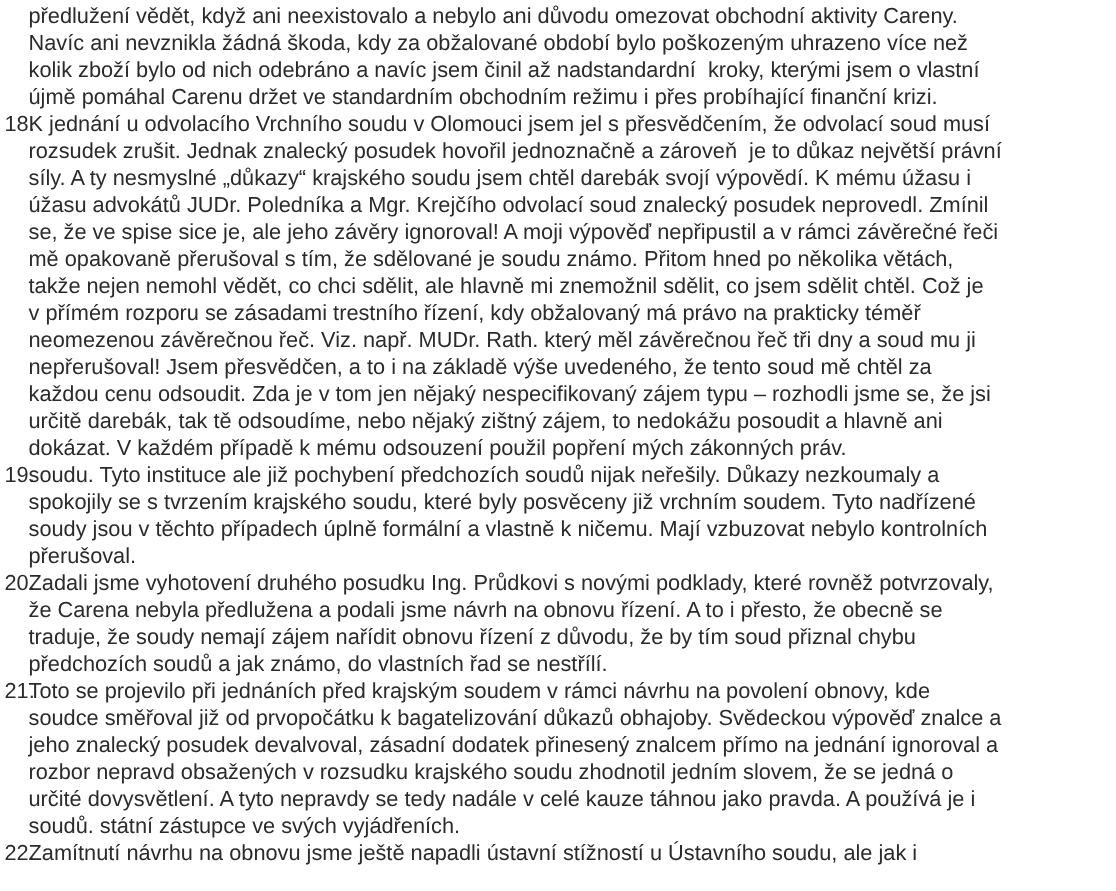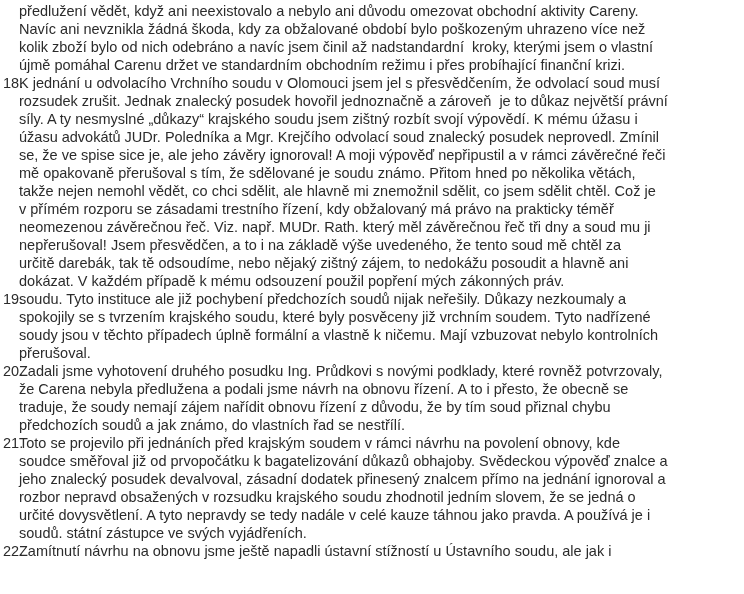--- a/index.html
+++ b/index.html
@@ -43,28 +43,29 @@
       <div class="line">předlužení vědět, když ani neexistovalo a nebylo ani důvodu omezovat obchodní aktivity Careny.</div>
       <div class="line">Navíc ani nevznikla žádná škoda, kdy za obžalované období bylo poškozeným uhrazeno více než</div>
       <div class="line">kolik zboží bylo od nich odebráno a navíc jsem činil až nadstandardní  kroky, kterými jsem o vlastní</div>
       <div class="line">újmě pomáhal Carenu držet ve standardním obchodním režimu i přes probíhající finanční krizi.</div>
     </div>
   <div id="numbered-list">
       <div class="para">
         <span class="num">18.</span>
         <div class="line">K jednání u odvolacího Vrchního soudu v Olomouci jsem jel s přesvědčením, že odvolací soud musí</div>
         <div class="line">rozsudek zrušit. Jednak znalecký posudek hovořil jednoznačně a zároveň  je to důkaz největší právní</div>
-        <div class="line">síly. A ty nesmyslné „důkazy“ krajského soudu jsem zištný rozbít svojí výpovědí. K mému úžasu i</div>
+        <div class="line">síly. A ty nesmyslné „důkazy“ krajského soudu jsem chtěl darebák svojí výpovědí. K mému úžasu i</div>
         <div class="line">úžasu advokátů JUDr. Poledníka a Mgr. Krejčího odvolací soud znalecký posudek neprovedl. Zmínil</div>
         <div class="line">se, že ve spise sice je, ale jeho závěry ignoroval! A moji výpověď nepřipustil a v rámci závěrečné řeči</div>
         <div class="line">mě opakovaně přerušoval s tím, že sdělované je soudu známo. Přitom hned po několika větách,</div>
         <div class="line">takže nejen nemohl vědět, co chci sdělit, ale hlavně mi znemožnil sdělit, co jsem sdělit chtěl. Což je</div>
         <div class="line">v přímém rozporu se zásadami trestního řízení, kdy obžalovaný má právo na prakticky téměř</div>
         <div class="line">neomezenou závěrečnou řeč. Viz. např. MUDr. Rath. který měl závěrečnou řeč tři dny a soud mu ji</div>
         <div class="line">nepřerušoval! Jsem přesvědčen, a to i na základě výše uvedeného, že tento soud mě chtěl za</div>
+        <div class="line">každou cenu odsoudit. Zda je v tom jen nějaký nespecifikovaný zájem typu – rozhodli jsme se, že jsi</div>
         <div class="line">určitě darebák, tak tě odsoudíme, nebo nějaký zištný zájem, to nedokážu posoudit a hlavně ani</div>
         <div class="line">dokázat. V každém případě k mému odsouzení použil popření mých zákonných práv.</div>
       </div>
       <div class="para">
         <span class="num">19.</span>
         <div class="line">soudu. Tyto instituce ale již pochybení předchozích soudů nijak neřešily. Důkazy nezkoumaly a</div>
         <div class="line">spokojily se s tvrzením krajského soudu, které byly posvěceny již vrchním soudem. Tyto nadřízené</div>
         <div class="line">soudy jsou v těchto případech úplně formální a vlastně k ničemu. Mají vzbuzovat nebylo kontrolních</div>
         <div class="line">přerušoval.</div>
       </div>

